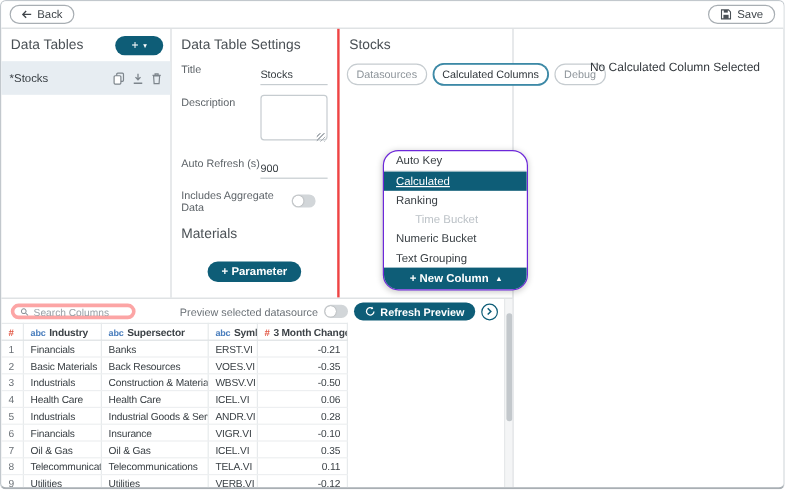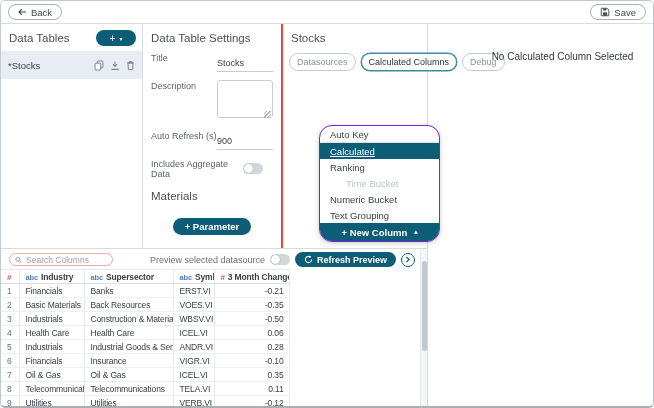--- a/index.html
+++ b/index.html
@@ -80,21 +80,21 @@
   .menu-divider { height: 1px; background: #dfe2e5; }
   .new-col-btn { width: 100%; height: 18px; background: #0e5d77; color: #fff; border: none;
                  font-family: inherit; font-size: 9.5px; font-weight: bold;
                  display: flex; align-items: center; justify-content: center; gap: 7px; cursor: pointer; }
   .new-col-btn .caret { font-size: 6.5px; }
 
   
   .preview { flex: 1; position: relative; border-top: 1px solid #d7dbde; display: flex; flex-direction: column; min-height: 0; overflow: hidden; }
   .ptoolbar { flex: 0 0 17px; display: flex; align-items: center; gap: 5px; padding: 3px 12px 0 8px; }
   .search-box { display: flex; align-items: center; gap: 4px; width: 104px; height: 13px;
-                border: 1px solid #fca5a5; border-radius: 7px; padding: 0 5px; background: #fff; }
+                border: 3px solid #fca5a5; border-radius: 7px; padding: 0 5px; background: #fff; }
   .search-box input { border: none; outline: none; background: transparent; width: 100%;
                       font-family: inherit; font-size: 8.5px; color: #3a4045; }
   .search-box input::placeholder { color: #9aa1a7; }
   .ptoggle-label { margin-left: auto; font-size: 9px; color: #6b7177; white-space: nowrap; }
   .refresh-btn { display: inline-flex; align-items: center; gap: 4px; height: 15px; background: #0e5d77;
                  color: #fff; border: none; border-radius: 8px; font-family: inherit; font-size: 9px;
                  font-weight: bold; padding: 0 9px; cursor: pointer; white-space: nowrap; }
   .circle-btn { width: 14px; height: 14px; border-radius: 50%; border: 1px solid #0e5d77; background: #fff;
                 display: inline-flex; align-items: center; justify-content: center; padding: 0; cursor: pointer; }
 

